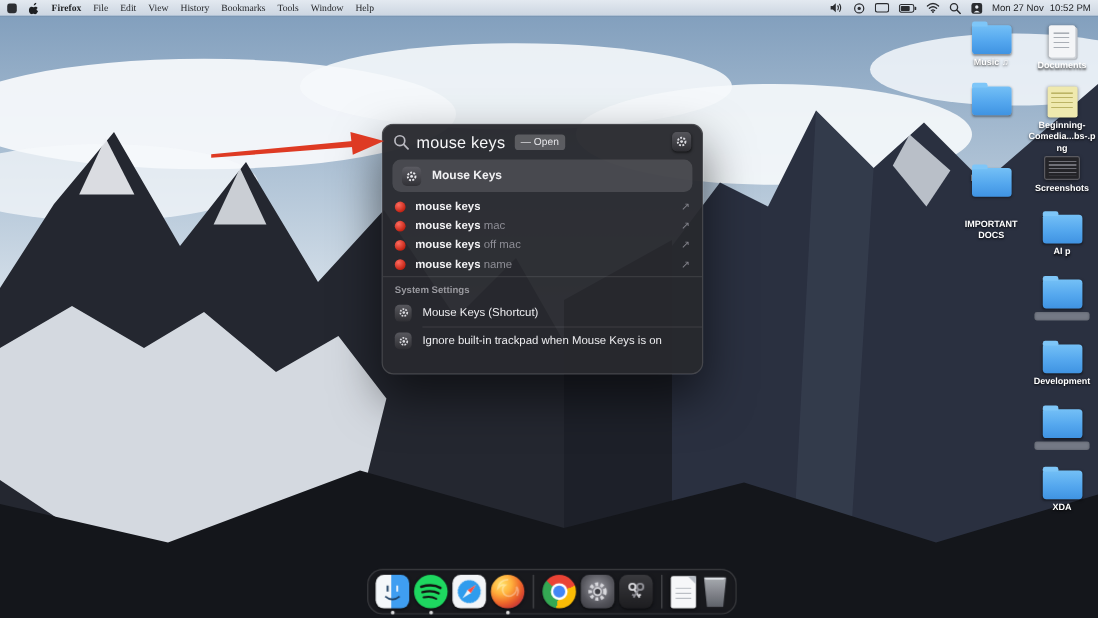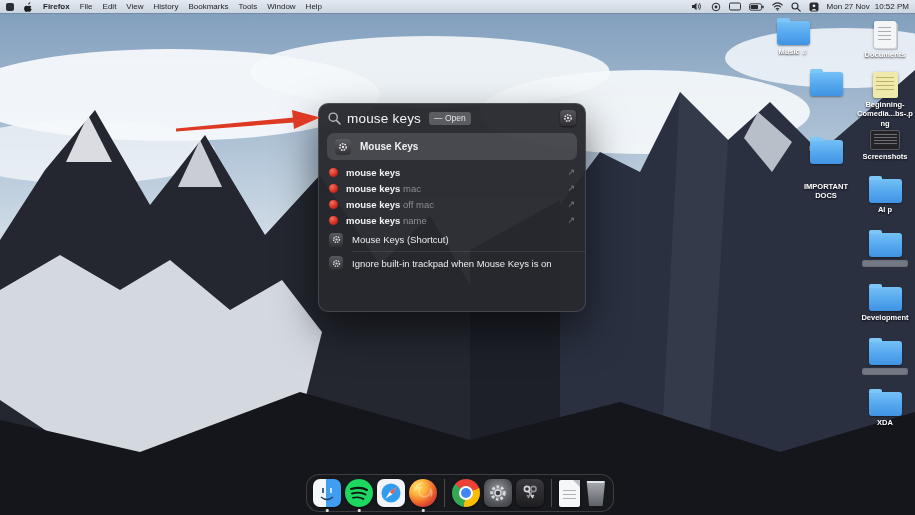--- a/index.html
+++ b/index.html
@@ -10,21 +10,21 @@
   .wallpaper { position:absolute; inset:0; z-index:0; }
 
   
   .menubar {
     position:absolute; top:0; left:0; right:0; height:13px; z-index:30;
     background:linear-gradient(180deg, rgba(236,240,245,0.92), rgba(214,221,230,0.88));
     display:flex; align-items:center; font-size:8px; color:#1d1f22;
     padding:0 6px; box-shadow:0 0.5px 0 rgba(0,0,0,0.25);
   }
   .menubar .left, .menubar .right { display:flex; align-items:center; }
-  .menubar .left { gap:10px; }
+  .menubar .left { gap:10px;font-family:Liberation Serif, serif; }
   .menubar .right { margin-left:auto; gap:8px; }
   .mb-appicon { width:8px; height:8px; background:#2c2e33; border-radius:2px; }
   .mb-apple svg { display:block; }
   .mb-app { font-weight:bold; }
   .mb-item { white-space:nowrap; cursor:default; }
   .status-ico { display:flex; align-items:center; }
   .status-ico svg { display:block; }
   .mb-clock { display:flex; gap:5px; white-space:nowrap; }
 
   
@@ -227,21 +227,21 @@
           <path d="M2.4,8.4 Q5,5.6 7.6,8.4 Z" fill="#e9edf2"></path>
         </svg>
     </span>
     <span class="mb-clock">
       <span>Mon 27 Nov</span>
       <span>10:52 PM</span>
     </span>
   </div>
 </div>
 
-<div class="dicon" style="left:764px; top:21px;justify-content:flex-end;">
+<div class="dicon" style="left:797px; top:21px;justify-content:flex-end;">
   <div class="folder"></div>
   <div class="lbl">Music ♫</div>
 </div>
 <div class="dicon" style="left:856px; top:21px;">
   <div class="docstack"></div>
   <div class="lbl">Documents</div>
 </div>
 <div class="dicon" style="left:797px; top:72px;gap:46px;">
   <div class="folder"></div>
   <div class="lbl">RANDOM</div>
@@ -320,20 +320,21 @@
     <span class="sugg-ball"></span>
     <span class="txt"><b>mouse keys</b><span> off mac</span></span>
     <span class="go">↗</span>
   </div>
   <div class="sp-row">
     <span class="sugg-ball"></span>
     <span class="txt"><b>mouse keys</b><span> name</span></span>
     <span class="go">↗</span>
   </div>
 
+  <div class="sp-sechead">System Settings</div>
 
   <div class="set-row">
     <span class="set-ico">
       <svg width="9" height="9" viewBox="0 0 10 10">
           <circle cx="5" cy="5" r="3.2" fill="none" stroke="#d9d9de" stroke-width="1.6" stroke-dasharray="1.6 1.1"></circle>
           <circle cx="5" cy="5" r="1.2" fill="#d9d9de"></circle>
         </svg>
     </span>
     <span class="txt">Mouse Keys (Shortcut)</span>
   </div>

